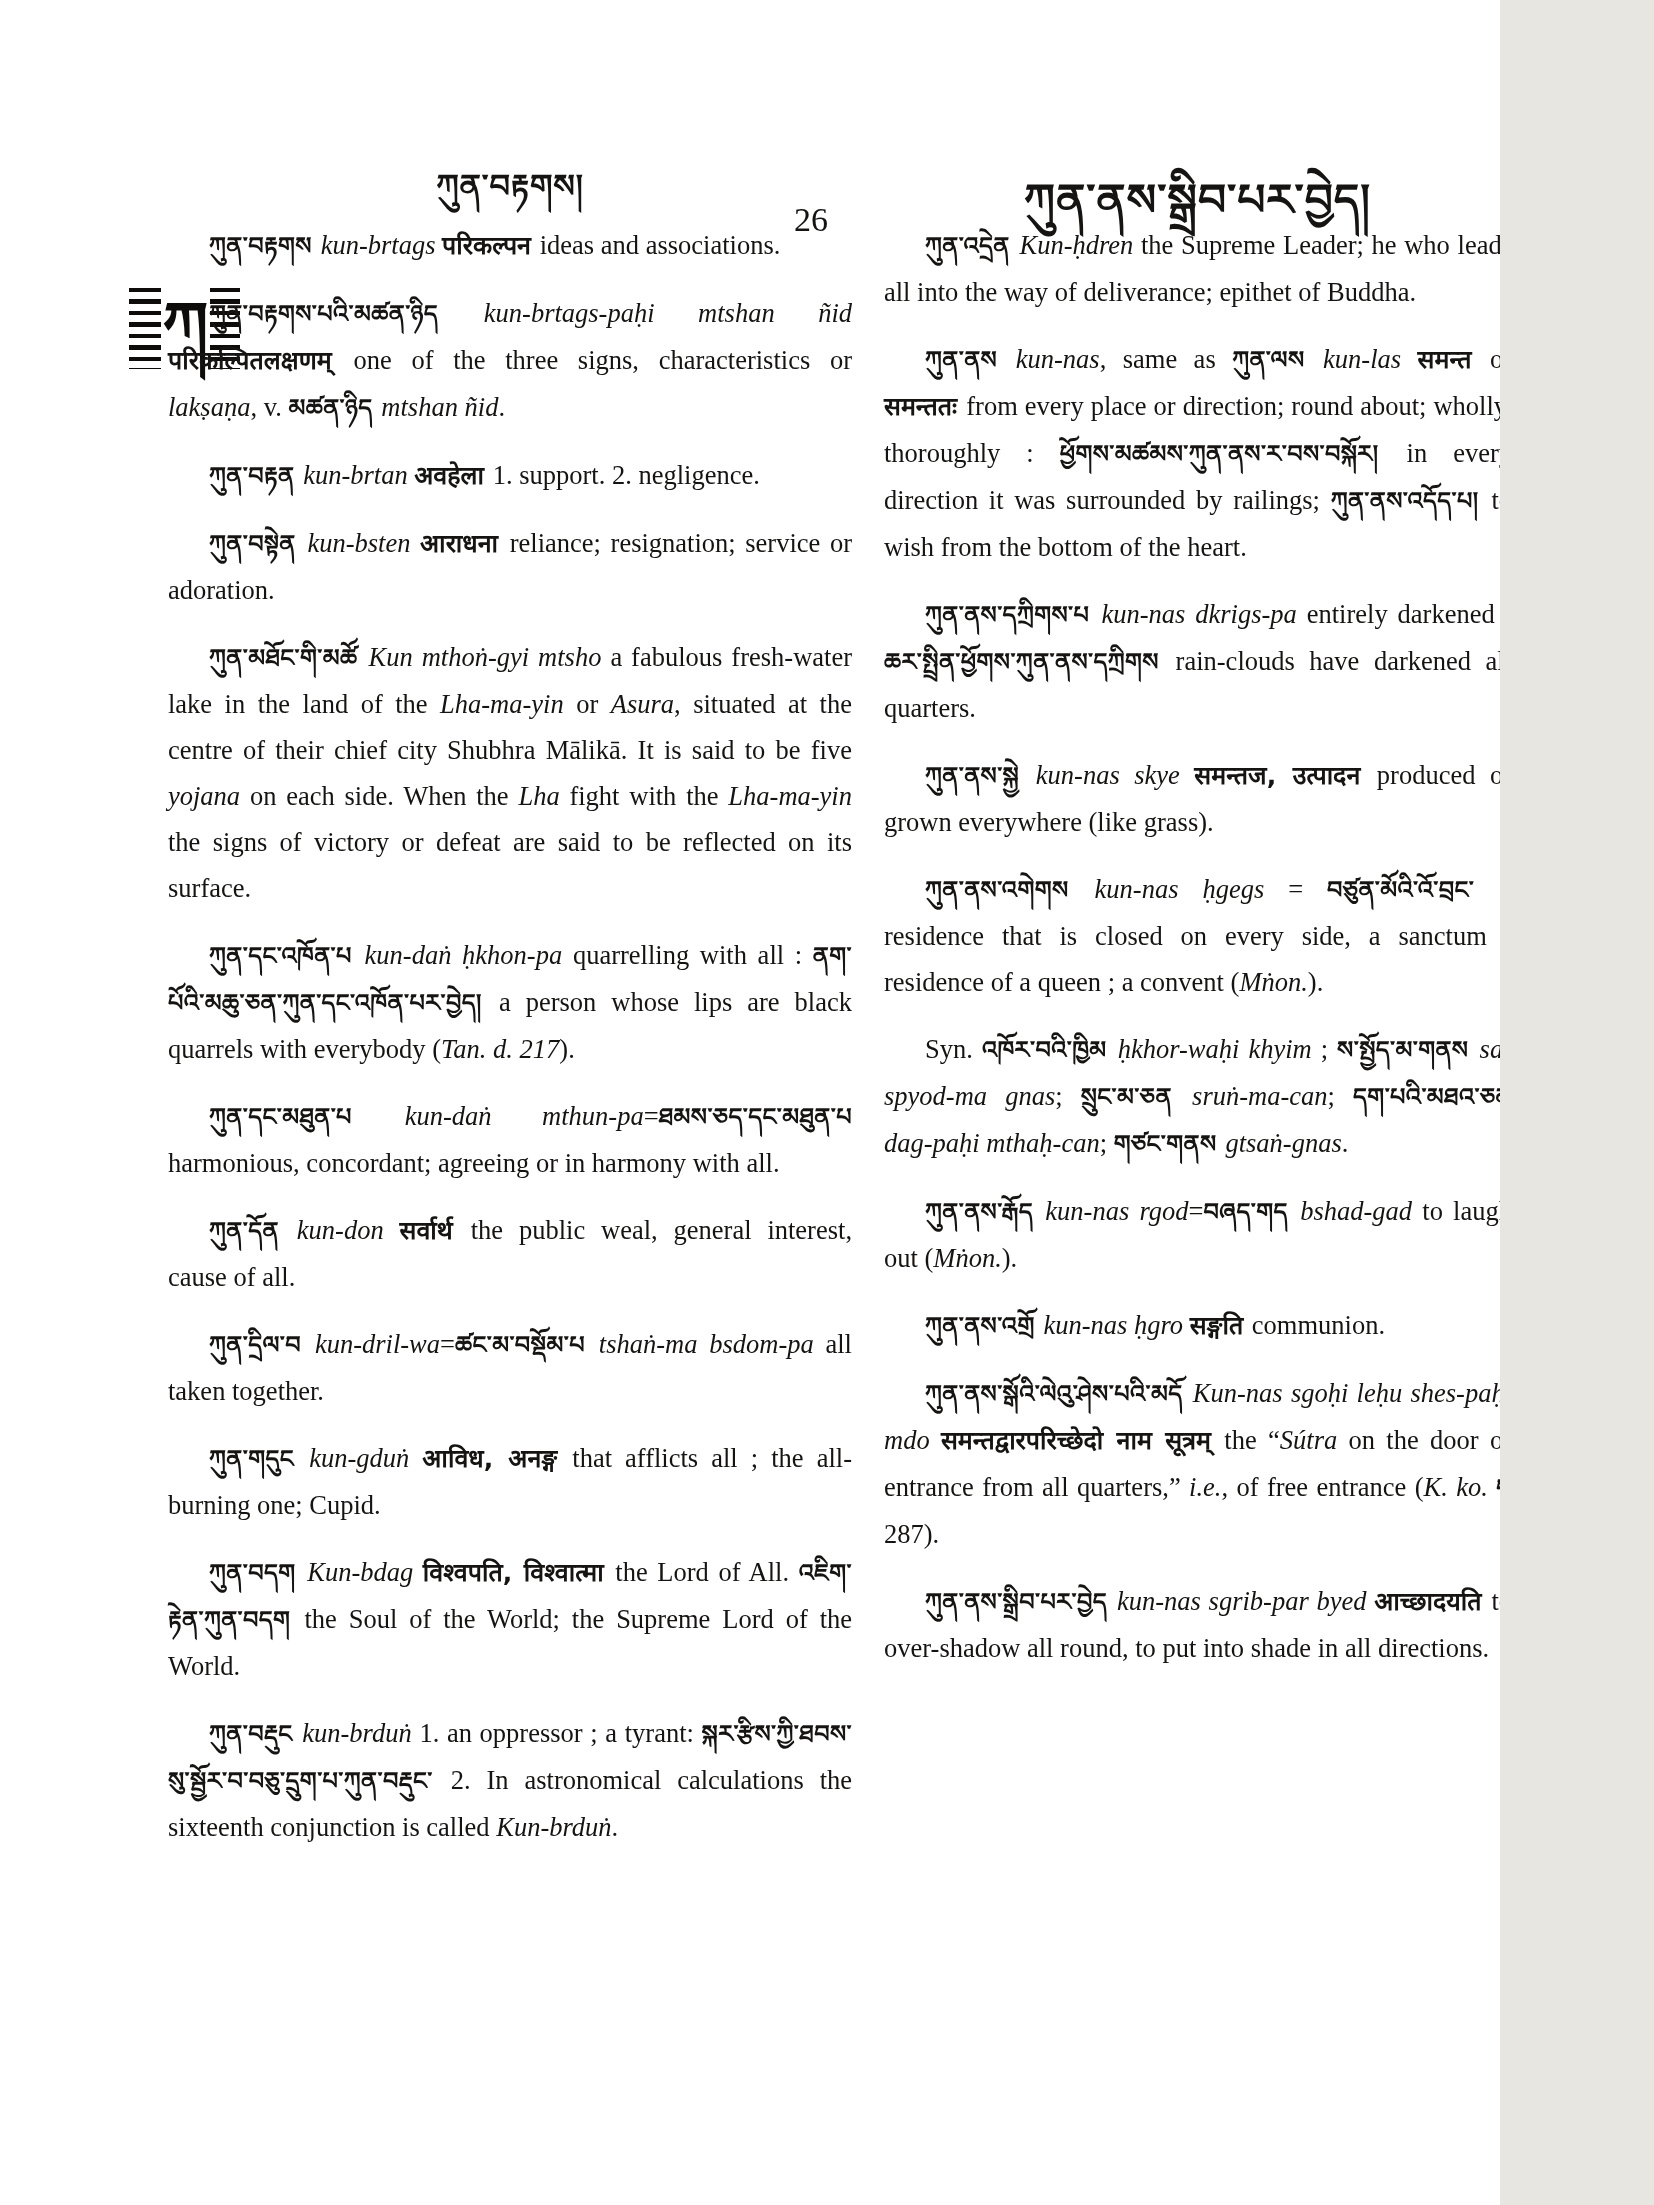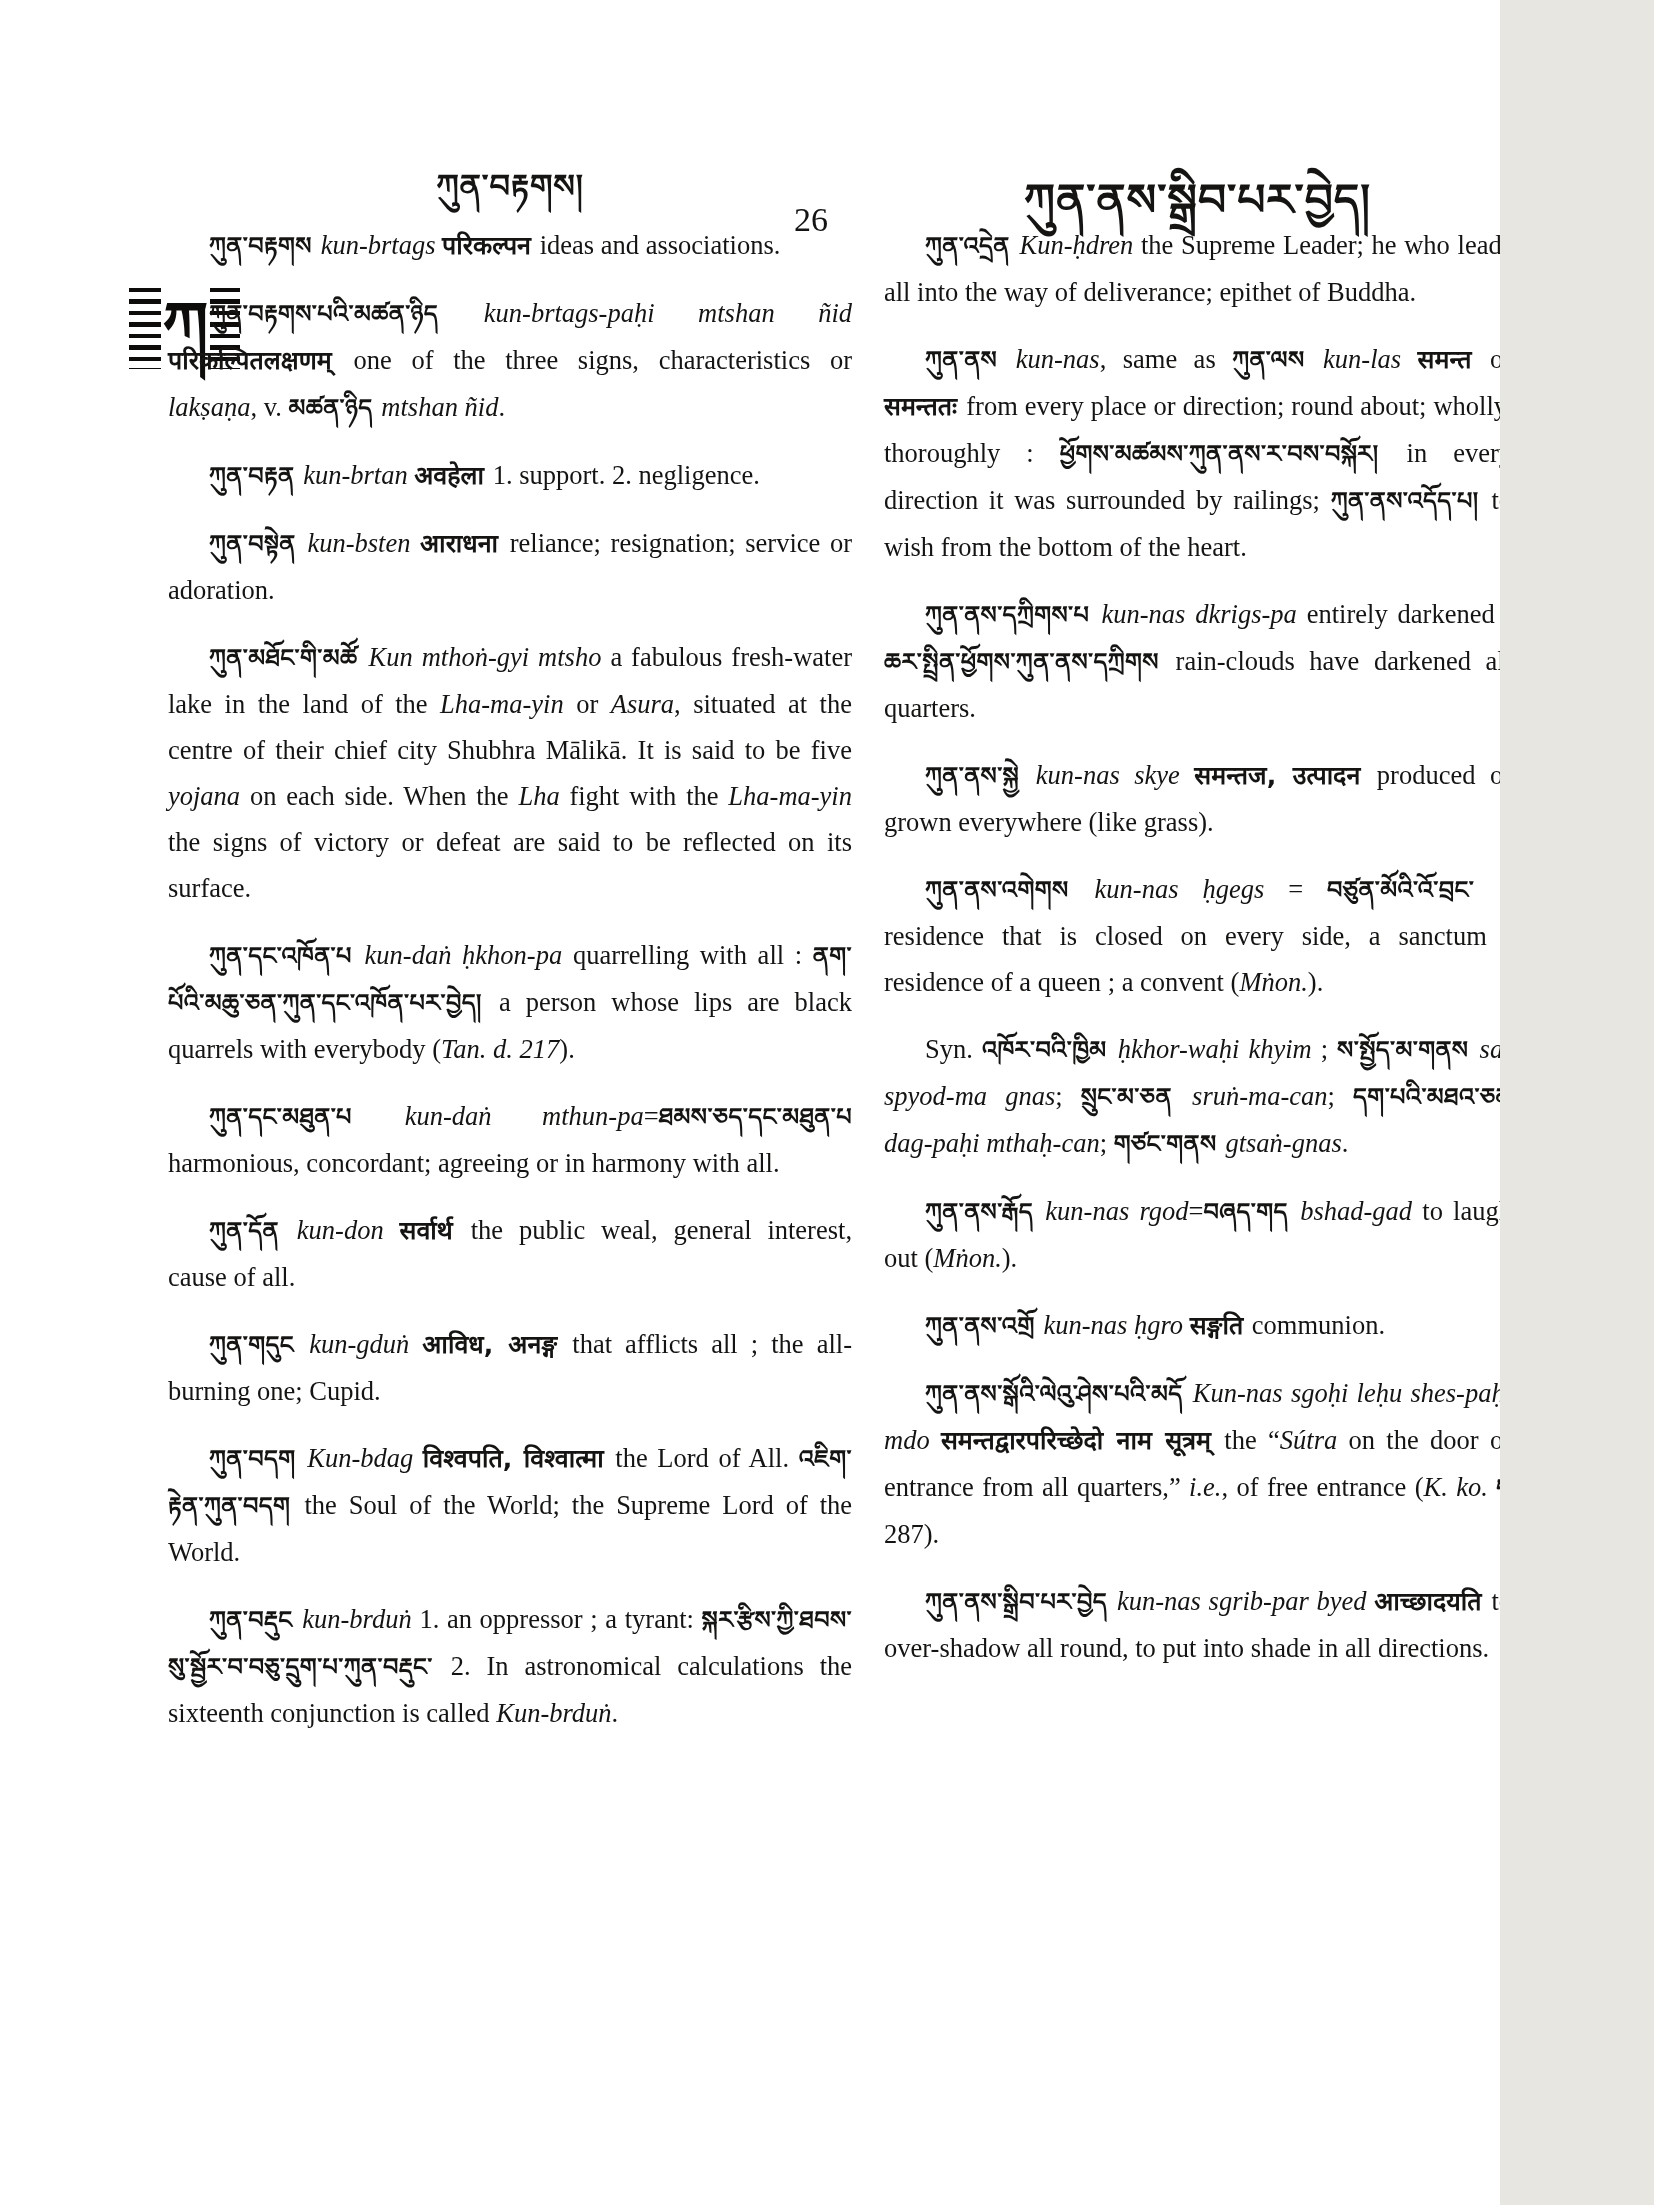--- a/index.html
+++ b/index.html
@@ -82,20 +82,21 @@
 
   <div class="column left" id="col-left">
       <p class="entry"><span class="run-tib">ཀུན་བརྟགས </span><span class="run-tr">kun-brtags </span><span class="run-dev">परिकल्पन </span><span class="run-en">ideas and associations.</span></p>
       <p class="entry"><span class="run-tib">ཀུན་བརྟགས་པའི་མཚན་ཉིད </span><span class="run-tr">kun-brtags-paḥi mtshan ñid </span><span class="run-dev">परिकल्पितलक्षणम् </span><span class="run-en">one of the three signs, characteristics or </span><span class="run-it">lakṣaṇa</span><span class="run-en">, v. </span><span class="run-tib">མཚན་ཉིད </span><span class="run-tr">mtshan ñid</span><span class="run-en">.</span></p>
       <p class="entry"><span class="run-tib">ཀུན་བརྟན </span><span class="run-tr">kun-brtan </span><span class="run-dev">अवहेला </span><span class="run-en">1.  support.  2. negligence.</span></p>
       <p class="entry"><span class="run-tib">ཀུན་བསྟེན </span><span class="run-tr">kun-bsten </span><span class="run-dev">आराधना </span><span class="run-en">reliance; resignation; service or adoration.</span></p>
       <p class="entry"><span class="run-tib">ཀུན་མཐོང་གི་མཚོ </span><span class="run-it">Kun mthoṅ-gyi mtsho </span><span class="run-en">a fabulous fresh-water lake in the land of the </span><span class="run-it">Lha-ma-yin </span><span class="run-en">or </span><span class="run-it">Asura</span><span class="run-en">, situated at the centre of their chief city Shubhra Mālikā. It is said to be five </span><span class="run-it">yojana </span><span class="run-en">on each side. When the </span><span class="run-it">Lha </span><span class="run-en">fight with the </span><span class="run-it">Lha-ma-yin </span><span class="run-en">the signs of victory or defeat are said to be reflected on its surface.</span></p>
       <p class="entry"><span class="run-tib">ཀུན་དང་འཁོན་པ </span><span class="run-tr">kun-daṅ ḥkhon-pa </span><span class="run-en">quarrelling with all : </span><span class="run-tib">ནག་པོའི་མཆུ་ཅན་ཀུན་དང་འཁོན་པར་བྱེད། </span><span class="run-en">a person whose lips are black quarrels with everybody (</span><span class="run-it">Tan. d. 217</span><span class="run-en">).</span></p>
       <p class="entry"><span class="run-tib">ཀུན་དང་མཐུན་པ </span><span class="run-tr">kun-daṅ mthun-pa</span><span class="run-en">=</span><span class="run-tib">ཐམས་ཅད་དང་མཐུན་པ </span><span class="run-en">harmonious, concordant; agreeing or in harmony with all.</span></p>
       <p class="entry"><span class="run-tib">ཀུན་དོན </span><span class="run-tr">kun-don </span><span class="run-dev">सर्वार्थ </span><span class="run-en">the public weal, general interest, cause of all.</span></p>
+      <p class="entry"><span class="run-tib">ཀུན་དྲིལ་བ </span><span class="run-tr">kun-dril-wa</span><span class="run-en">=</span><span class="run-tib">ཚང་མ་བསྡོམ་པ </span><span class="run-tr">tshaṅ-ma bsdom-pa </span><span class="run-en">all taken together.</span></p>
       <p class="entry"><span class="run-tib">ཀུན་གདུང </span><span class="run-tr">kun-gduṅ </span><span class="run-dev">आविध, अनङ्ग </span><span class="run-en">that afflicts all ; the all-burning one; Cupid.</span></p>
       <p class="entry"><span class="run-tib">ཀུན་བདག </span><span class="run-it">Kun-bdag </span><span class="run-dev">विश्वपति, विश्वात्मा </span><span class="run-en">the Lord of All. </span><span class="run-tib">འཇིག་རྟེན་ཀུན་བདག </span><span class="run-en">the Soul of the World; the Supreme Lord of the World.</span></p>
       <p class="entry"><span class="run-tib">ཀུན་བརྡུང </span><span class="run-tr">kun-brduṅ </span><span class="run-en">1. an oppressor ; a tyrant:  </span><span class="run-tib">སྐར་རྩིས་ཀྱི་ཐབས་སུ་སྦྱོར་བ་བཅུ་དྲུག་པ་ཀུན་བརྡུང་ </span><span class="run-en">2. In astronomical calculations the sixteenth conjunction is called </span><span class="run-it">Kun-brduṅ</span><span class="run-en">.</span></p>
     </div>
   <div class="column right" id="col-right">
       <p class="entry"><span class="run-tib">ཀུན་འདྲེན </span><span class="run-it">Kun-ḥdren </span><span class="run-en">the Supreme Leader; he who leads all into the way of deliverance; epithet of Buddha.</span></p>
       <p class="entry"><span class="run-tib">ཀུན་ནས </span><span class="run-tr">kun-nas</span><span class="run-en">, same as </span><span class="run-tib">ཀུན་ལས </span><span class="run-tr">kun-las </span><span class="run-dev">समन्त </span><span class="run-en">or </span><span class="run-dev">समन्ततः </span><span class="run-en">from every place or direction; round about; wholly, thoroughly : </span><span class="run-tib">ཕྱོགས་མཚམས་ཀུན་ནས་ར་བས་བསྐོར། </span><span class="run-en">in every direction it was surrounded by railings; </span><span class="run-tib">ཀུན་ནས་འདོད་པ། </span><span class="run-en">to wish from the bottom of the heart.</span></p>
       <p class="entry"><span class="run-tib">ཀུན་ནས་དཀྲིགས་པ </span><span class="run-tr">kun-nas dkrigs-pa </span><span class="run-en">entirely darkened : </span><span class="run-tib">ཆར་སྤྲིན་ཕྱོགས་ཀུན་ནས་དཀྲིགས </span><span class="run-en">rain-clouds have darkened all quarters.</span></p>
       <p class="entry"><span class="run-tib">ཀུན་ནས་སྐྱེ </span><span class="run-tr">kun-nas skye </span><span class="run-dev">समन्तज, उत्पादन </span><span class="run-en">produced or grown everywhere (like grass).</span></p>
       <p class="entry"><span class="run-tib">ཀུན་ནས་འགེགས </span><span class="run-tr">kun-nas ḥgegs</span><span class="run-en"> = </span><span class="run-tib">བཙུན་མོའི་འོ་བྲང་ </span><span class="run-en">a residence that is closed on every side, a sanctum ; residence of a queen ; a convent (</span><span class="run-it">Mṅon.</span><span class="run-en">).</span></p>

